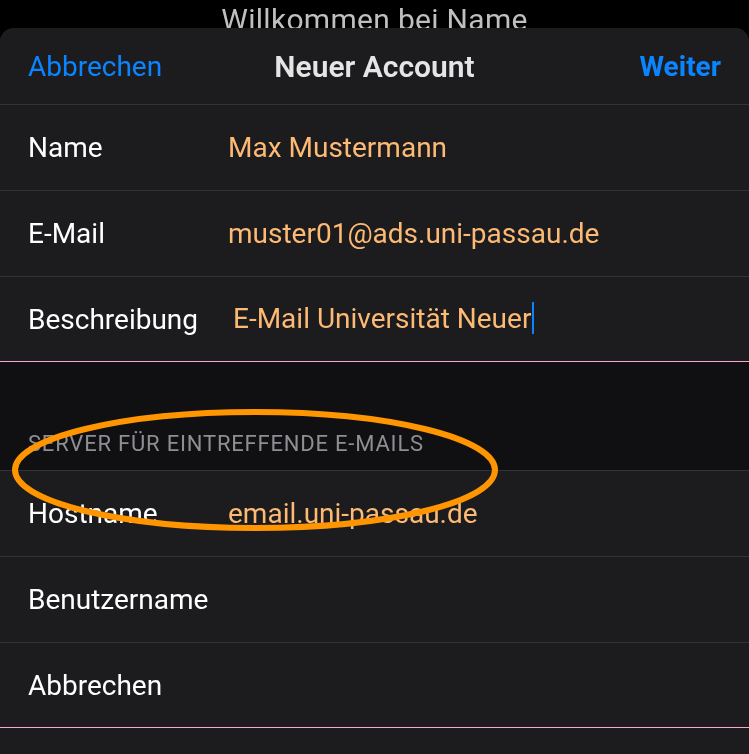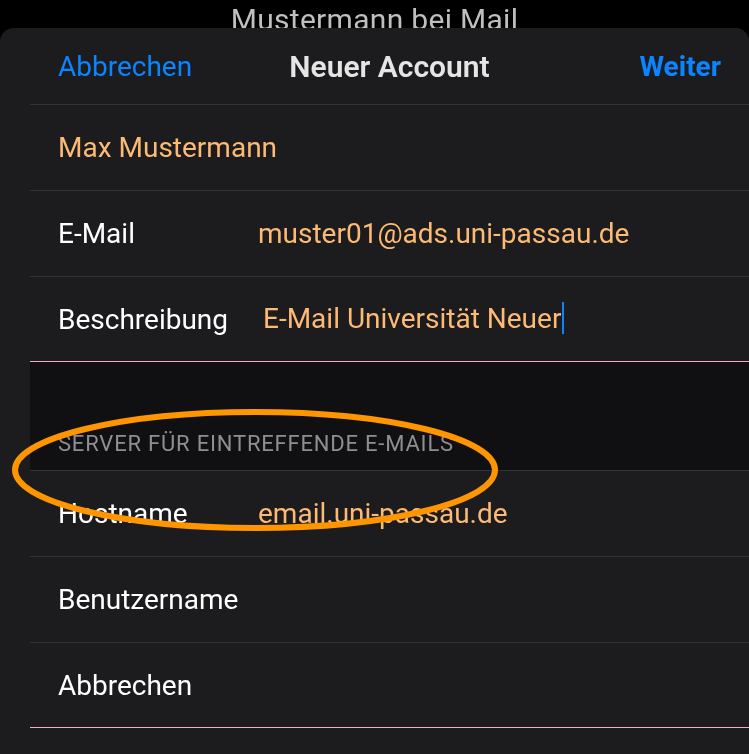--- a/index.html
+++ b/index.html
@@ -29,21 +29,20 @@
     .sheet {
       position: absolute;
       top: 28px;
       left: 0;
       width: 100%;
       height: calc(100% - 28px);
       background: #1c1c1e;
       border-top-left-radius: 14px;
       border-top-right-radius: 14px;
       overflow: hidden;
-      padding-left: 30px;
     }
     .navbar {
       display: flex;
       align-items: center;
       justify-content: space-between;
       height: 76px;
       padding: 0 28px;
       background: #1c1c1e;
     }
     .nav-left, .nav-right {
@@ -131,32 +130,33 @@
     .group2 .row {
       border-top: 1px solid #333335;
     }
     .row-label.wide2 {
       width: 232px;
     }
   </style>
 </head>
 <body>
 
-<div class="backdrop">Mustermann bei Mail</div>
+<div class="backdrop">Willkommen bei Name</div>
 
 <div class="sheet">
 
   <div class="navbar">
     <div class="nav-left">Abbrechen</div>
     <div class="nav-title">Neuer Account</div>
     <div class="nav-right">Weiter</div>
   </div>
 
   <div class="group">
     <div class="row">
+      <div class="row-label">Name</div>
       <div class="row-value">Max Mustermann</div>
     </div>
     <div class="row">
       <div class="row-label">E-Mail</div>
       <div class="row-value">muster01@ads.uni-passau.de</div>
     </div>
     <div class="row">
       <div class="row-label narrow">Beschreibung</div>
       <div class="row-value">
         <span>E-Mail Universität Neuer</span><span class="cursor"></span>

